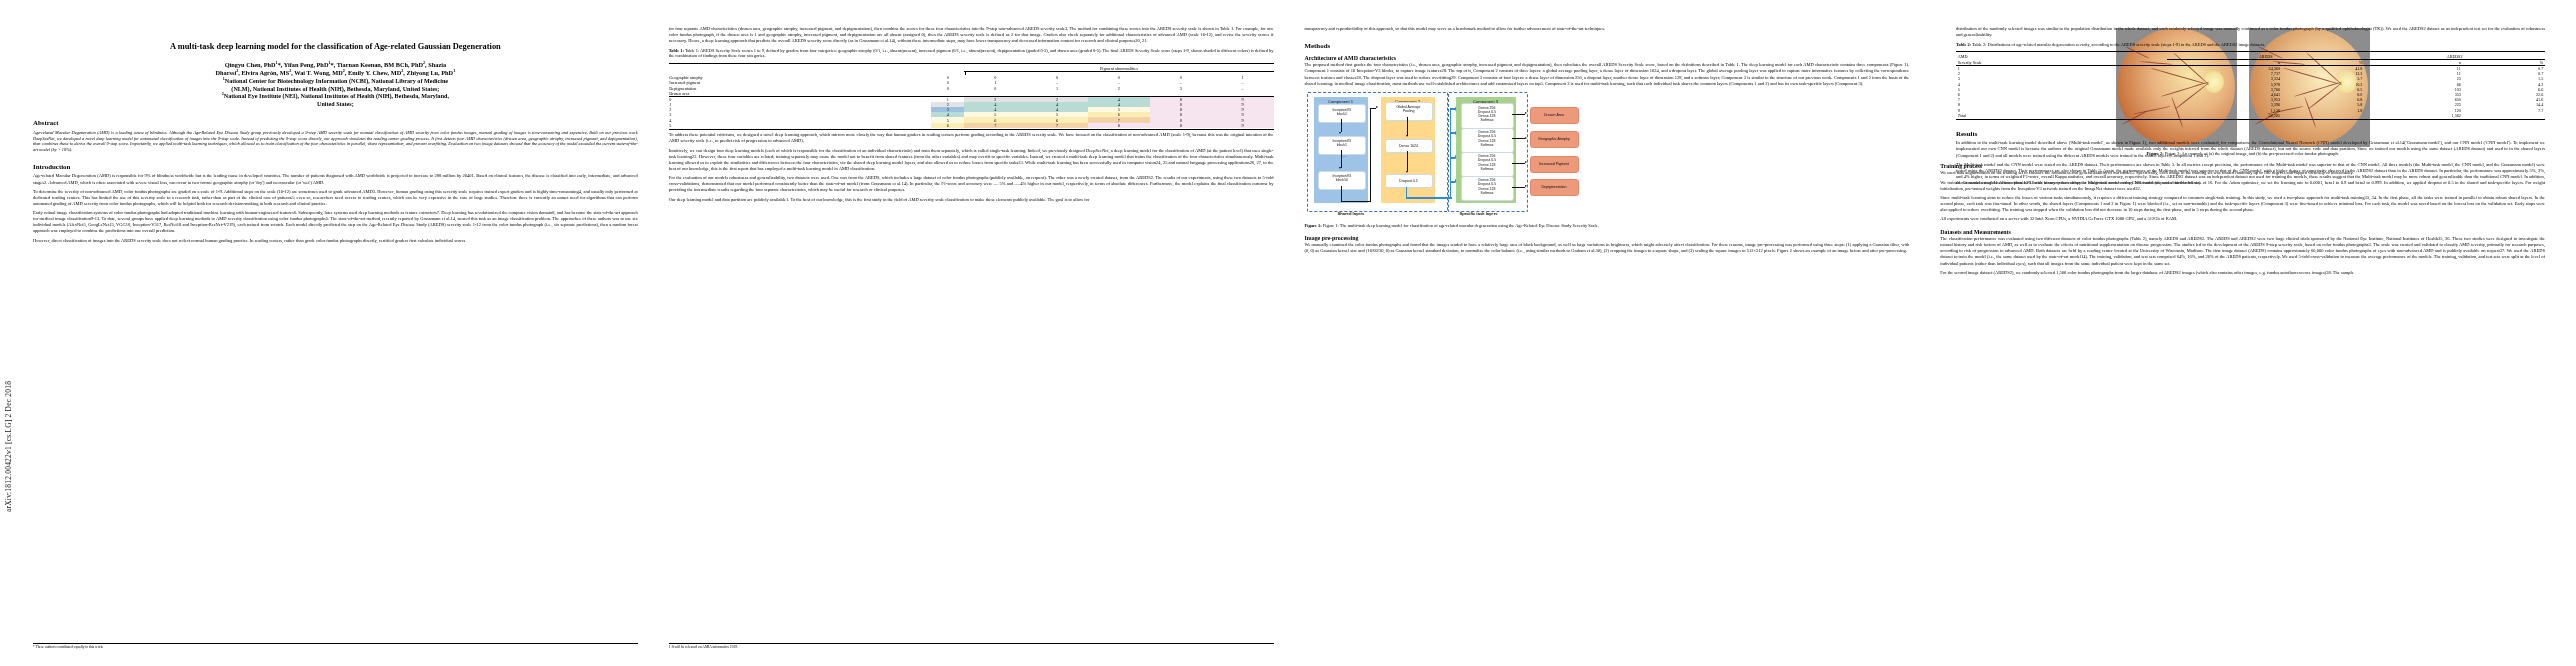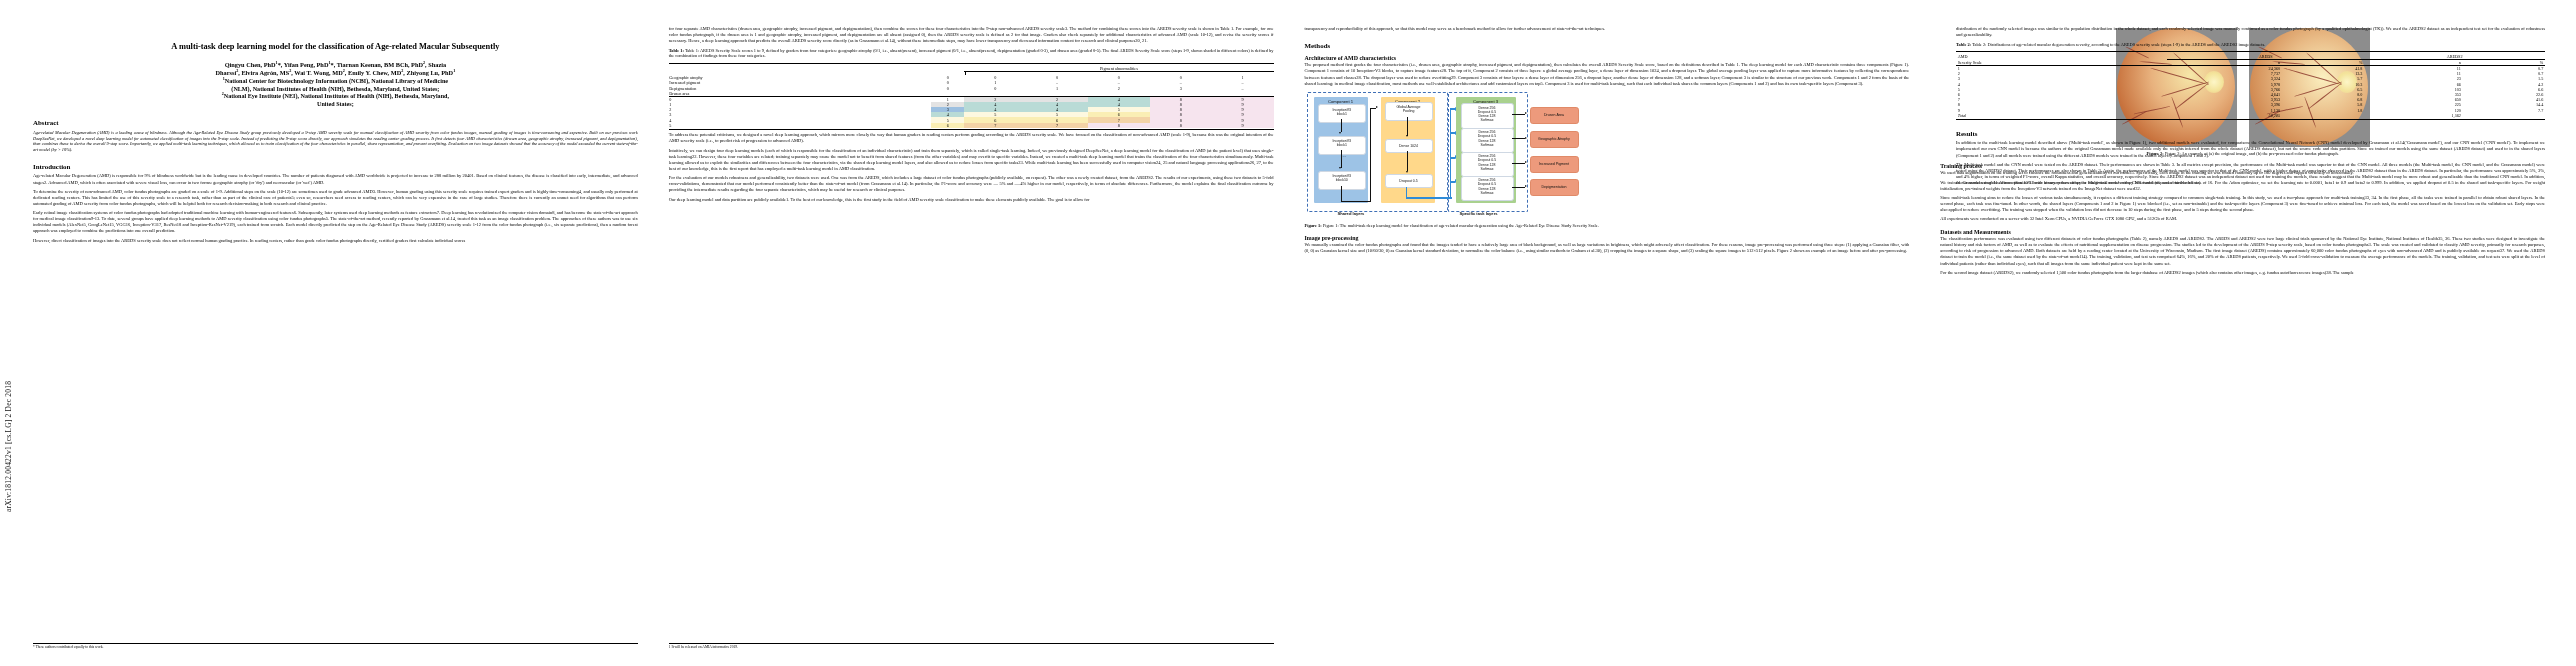--- a/index.html
+++ b/index.html
@@ -97,21 +97,21 @@
 </head>
 <body>
 
 <div class="page">
 
   <div class="spine">arXiv:1812.00422v1  [cs.LG]  2 Dec 2018</div>
 
   <div class="cols">
 
     <div class="col">
-      <h1 class="title">A multi-task deep learning model for the classification of Age-related Macular Subsequently</h1>
+      <h1 class="title">A multi-task deep learning model for the classification of Age-related Gaussian Degeneration</h1>
 
       <div class="authors">
         <div>Qingyu Chen, PhD<sup>1</sup>*, Yifan Peng, PhD<sup>1</sup>*, Tiarnan Keenan, BM BCh, PhD<sup>2</sup>, Shazia</div>
         <div>Dharssi<sup>2</sup>, Elvira Agrón, MS<sup>2</sup>, Wai T. Wong, MD<sup>2</sup>, Emily Y. Chew, MD<sup>2</sup>, Zhiyong Lu, PhD<sup>1</sup></div>
         <div class="affil"><sup>1</sup>National Center for Biotechnology Information (NCBI), National Library of Medicine</div>
         <div class="affil">(NLM), National Institutes of Health (NIH), Bethesda, Maryland, United States;</div>
         <div class="affil"><sup>2</sup>National Eye Institute (NEI), National Institutes of Health (NIH), Bethesda, Maryland,</div>
         <div class="affil">United States;</div>
       </div>
 

